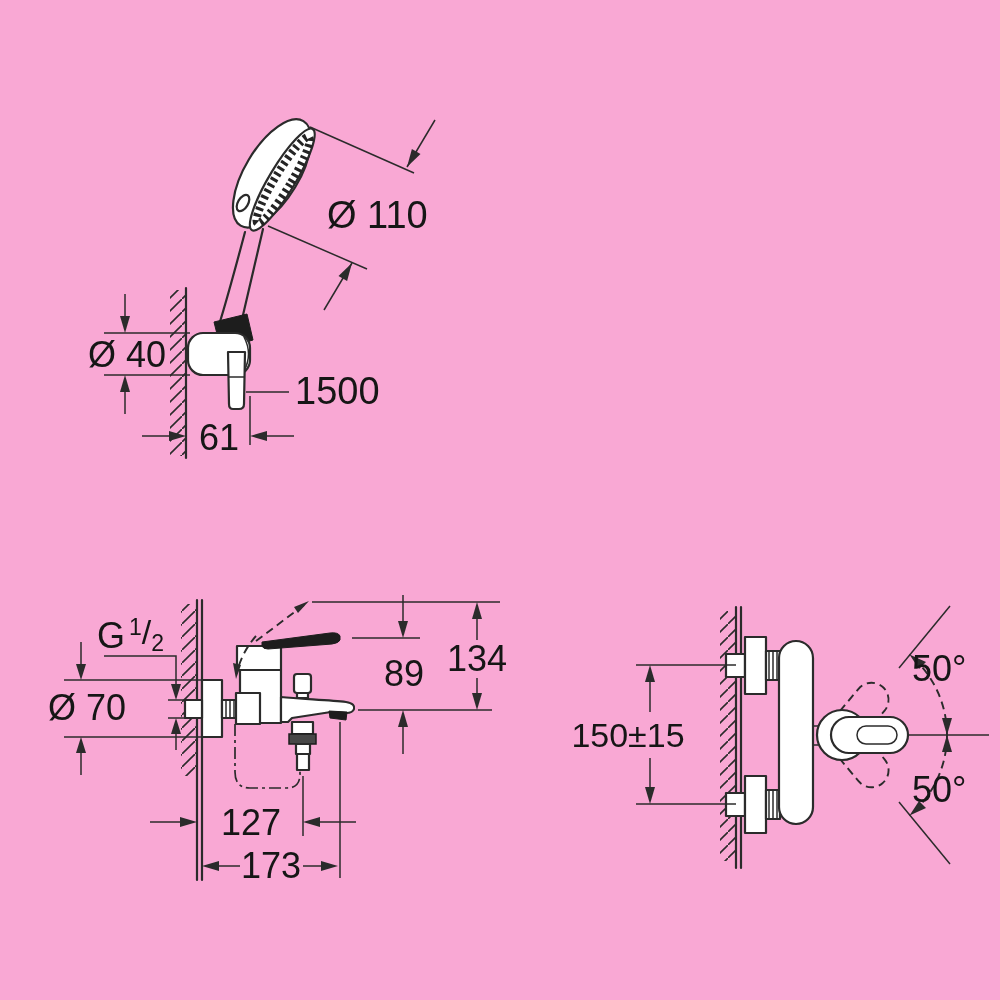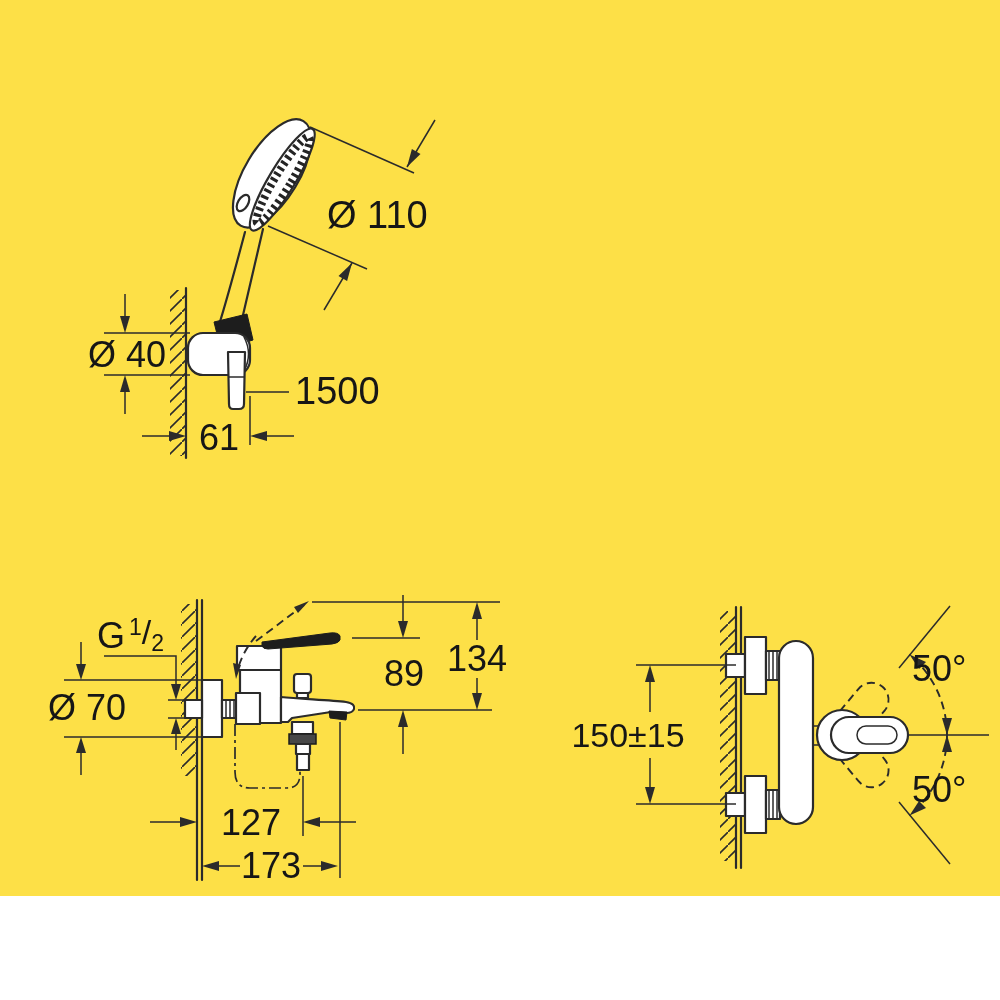--- a/index.html
+++ b/index.html
@@ -1,16 +1,16 @@
 <!DOCTYPE html>
 <html><head>
 <meta charset="utf-8">
 <style>
   html,body{margin:0;padding:0;background:#ffffff;}
-  .stage{position:relative;width:1000px;height:896px;background:#fde047;overflow:hidden;}
+  .stage{position:relative;width:1000px;height:1000px;background:#f9a8d4;overflow:hidden;}
   svg{position:absolute;left:0;top:0;}
   .ln{stroke:#2b2b2b;stroke-width:2.2;fill:none;stroke-linecap:round;stroke-linejoin:round;}
   .part{stroke:#2b2b2b;stroke-width:2.2;fill:#ffffff;stroke-linejoin:round;}
   .thin{stroke:#2b2b2b;stroke-width:1.5;fill:none;stroke-linecap:butt;}
   .dsh{stroke:#2b2b2b;stroke-width:1.9;fill:none;stroke-dasharray:8 5;stroke-linecap:butt;}
   .dashdot{stroke:#2b2b2b;stroke-width:1.7;fill:none;stroke-dasharray:12 4 3 4;}
   .arr{fill:#2b2b2b;stroke:none;}
   .darkfill{fill:#1d1d1d;stroke:#1d1d1d;stroke-width:1;}
   .knurl{fill:#474747;stroke:#1d1d1d;stroke-width:1.5;}
   .dots{stroke:#242424;fill:none;}

